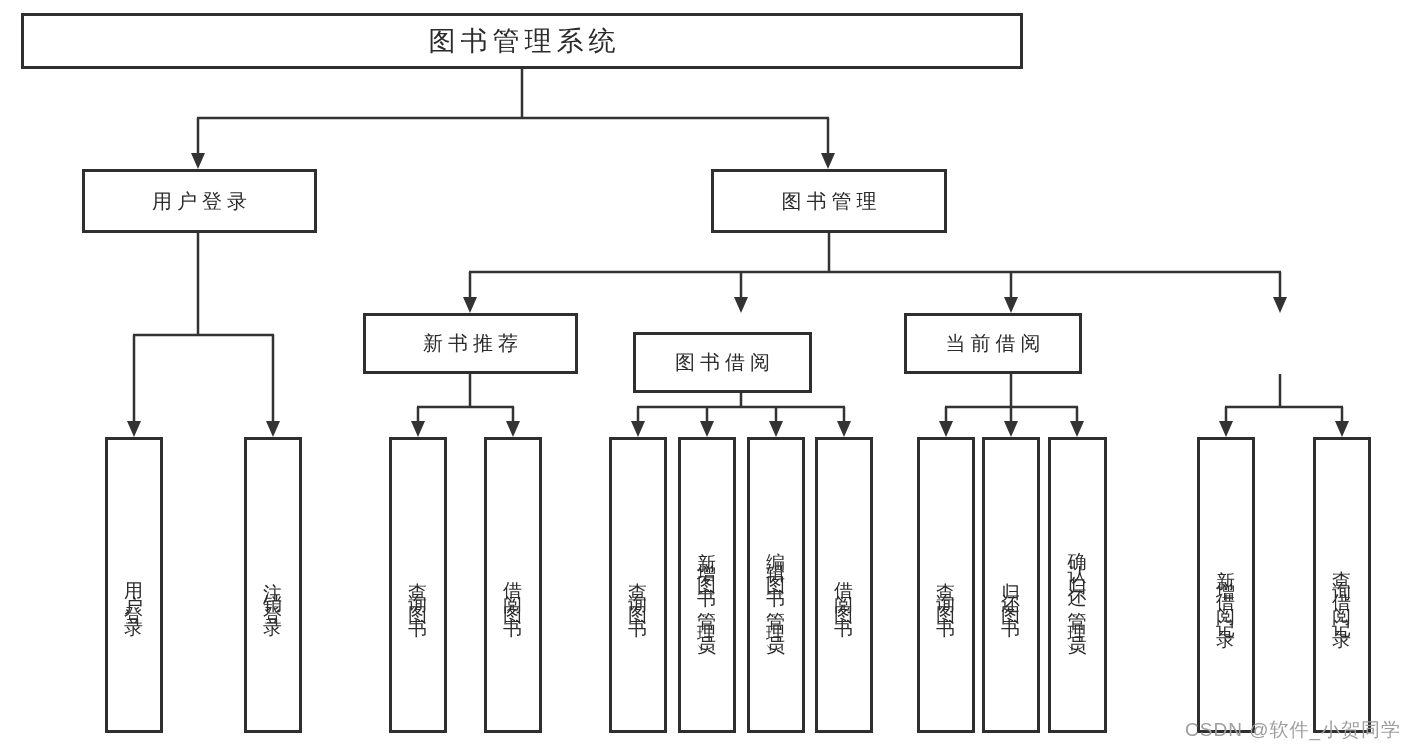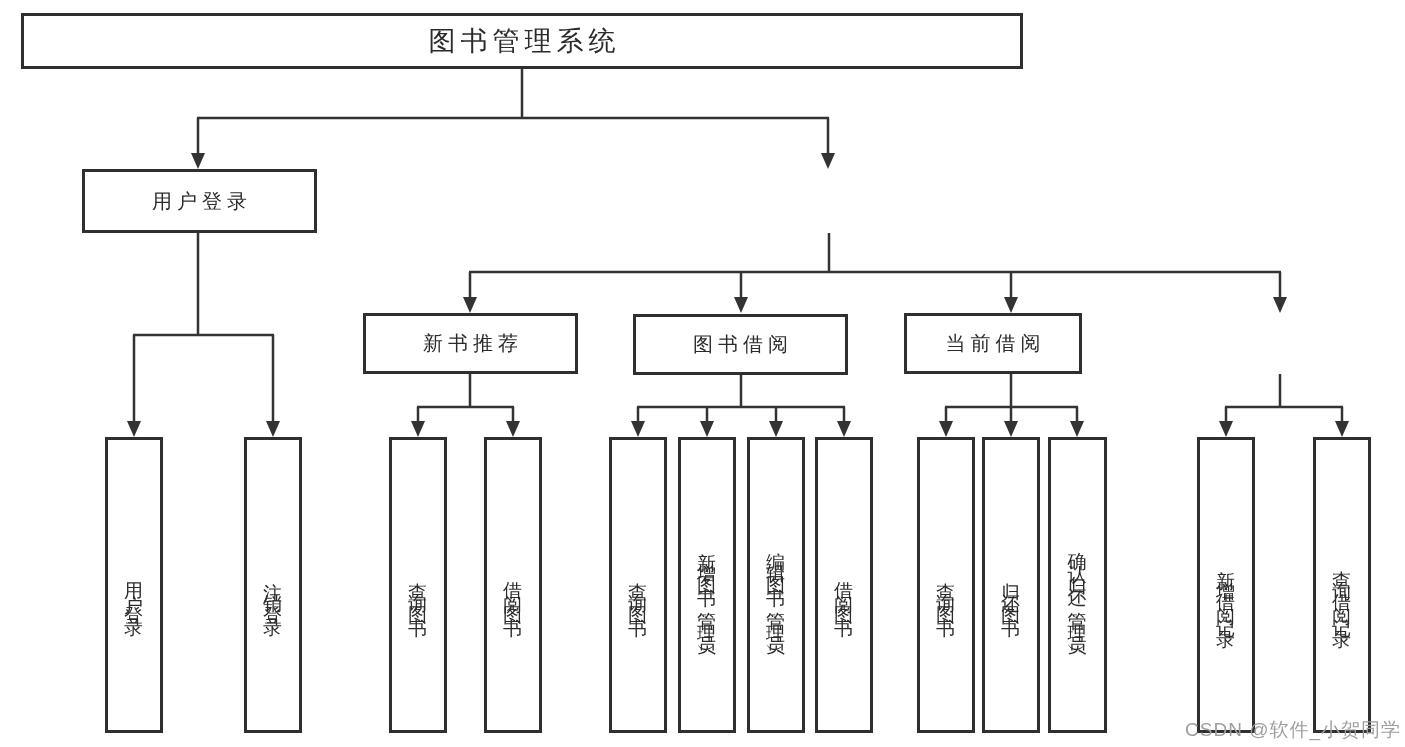--- a/index.html
+++ b/index.html
@@ -64,25 +64,28 @@
     <polygon points="1335,421 1349,421 1342,437"></polygon>
   </svg>
 
   <div class="box h title" style="left:21px;top:13px;width:1002px;height:56px">
     <span class="lbl">图书管理系统</span>
   </div>
 
   <div class="box h" style="left:82px;top:169px;width:235px;height:64px">
     <span class="lbl">用户登录</span>
   </div>
+  <div class="box h" style="left:711px;top:169px;width:236px;height:64px">
+    <span class="lbl">图书管理</span>
+  </div>
 
   <div class="box h" style="left:363px;top:313px;width:215px;height:61px">
     <span class="lbl">新书推荐</span>
   </div>
-  <div class="box h" style="left:633px;top:314px;width:215px;height:61px">
+  <div class="box h" style="left:633px;top:332px;width:179px;height:61px">
     <span class="lbl">图书借阅</span>
   </div>
   <div class="box h" style="left:904px;top:313px;width:178px;height:61px">
     <span class="lbl">当前借阅</span>
   </div>
 
   <div class="box v" style="left:105px;top:437px;width:58px;height:296px">
     <span class="lbl">用户登录</span>
   </div>
   <div class="box v" style="left:244px;top:437px;width:58px;height:296px">

